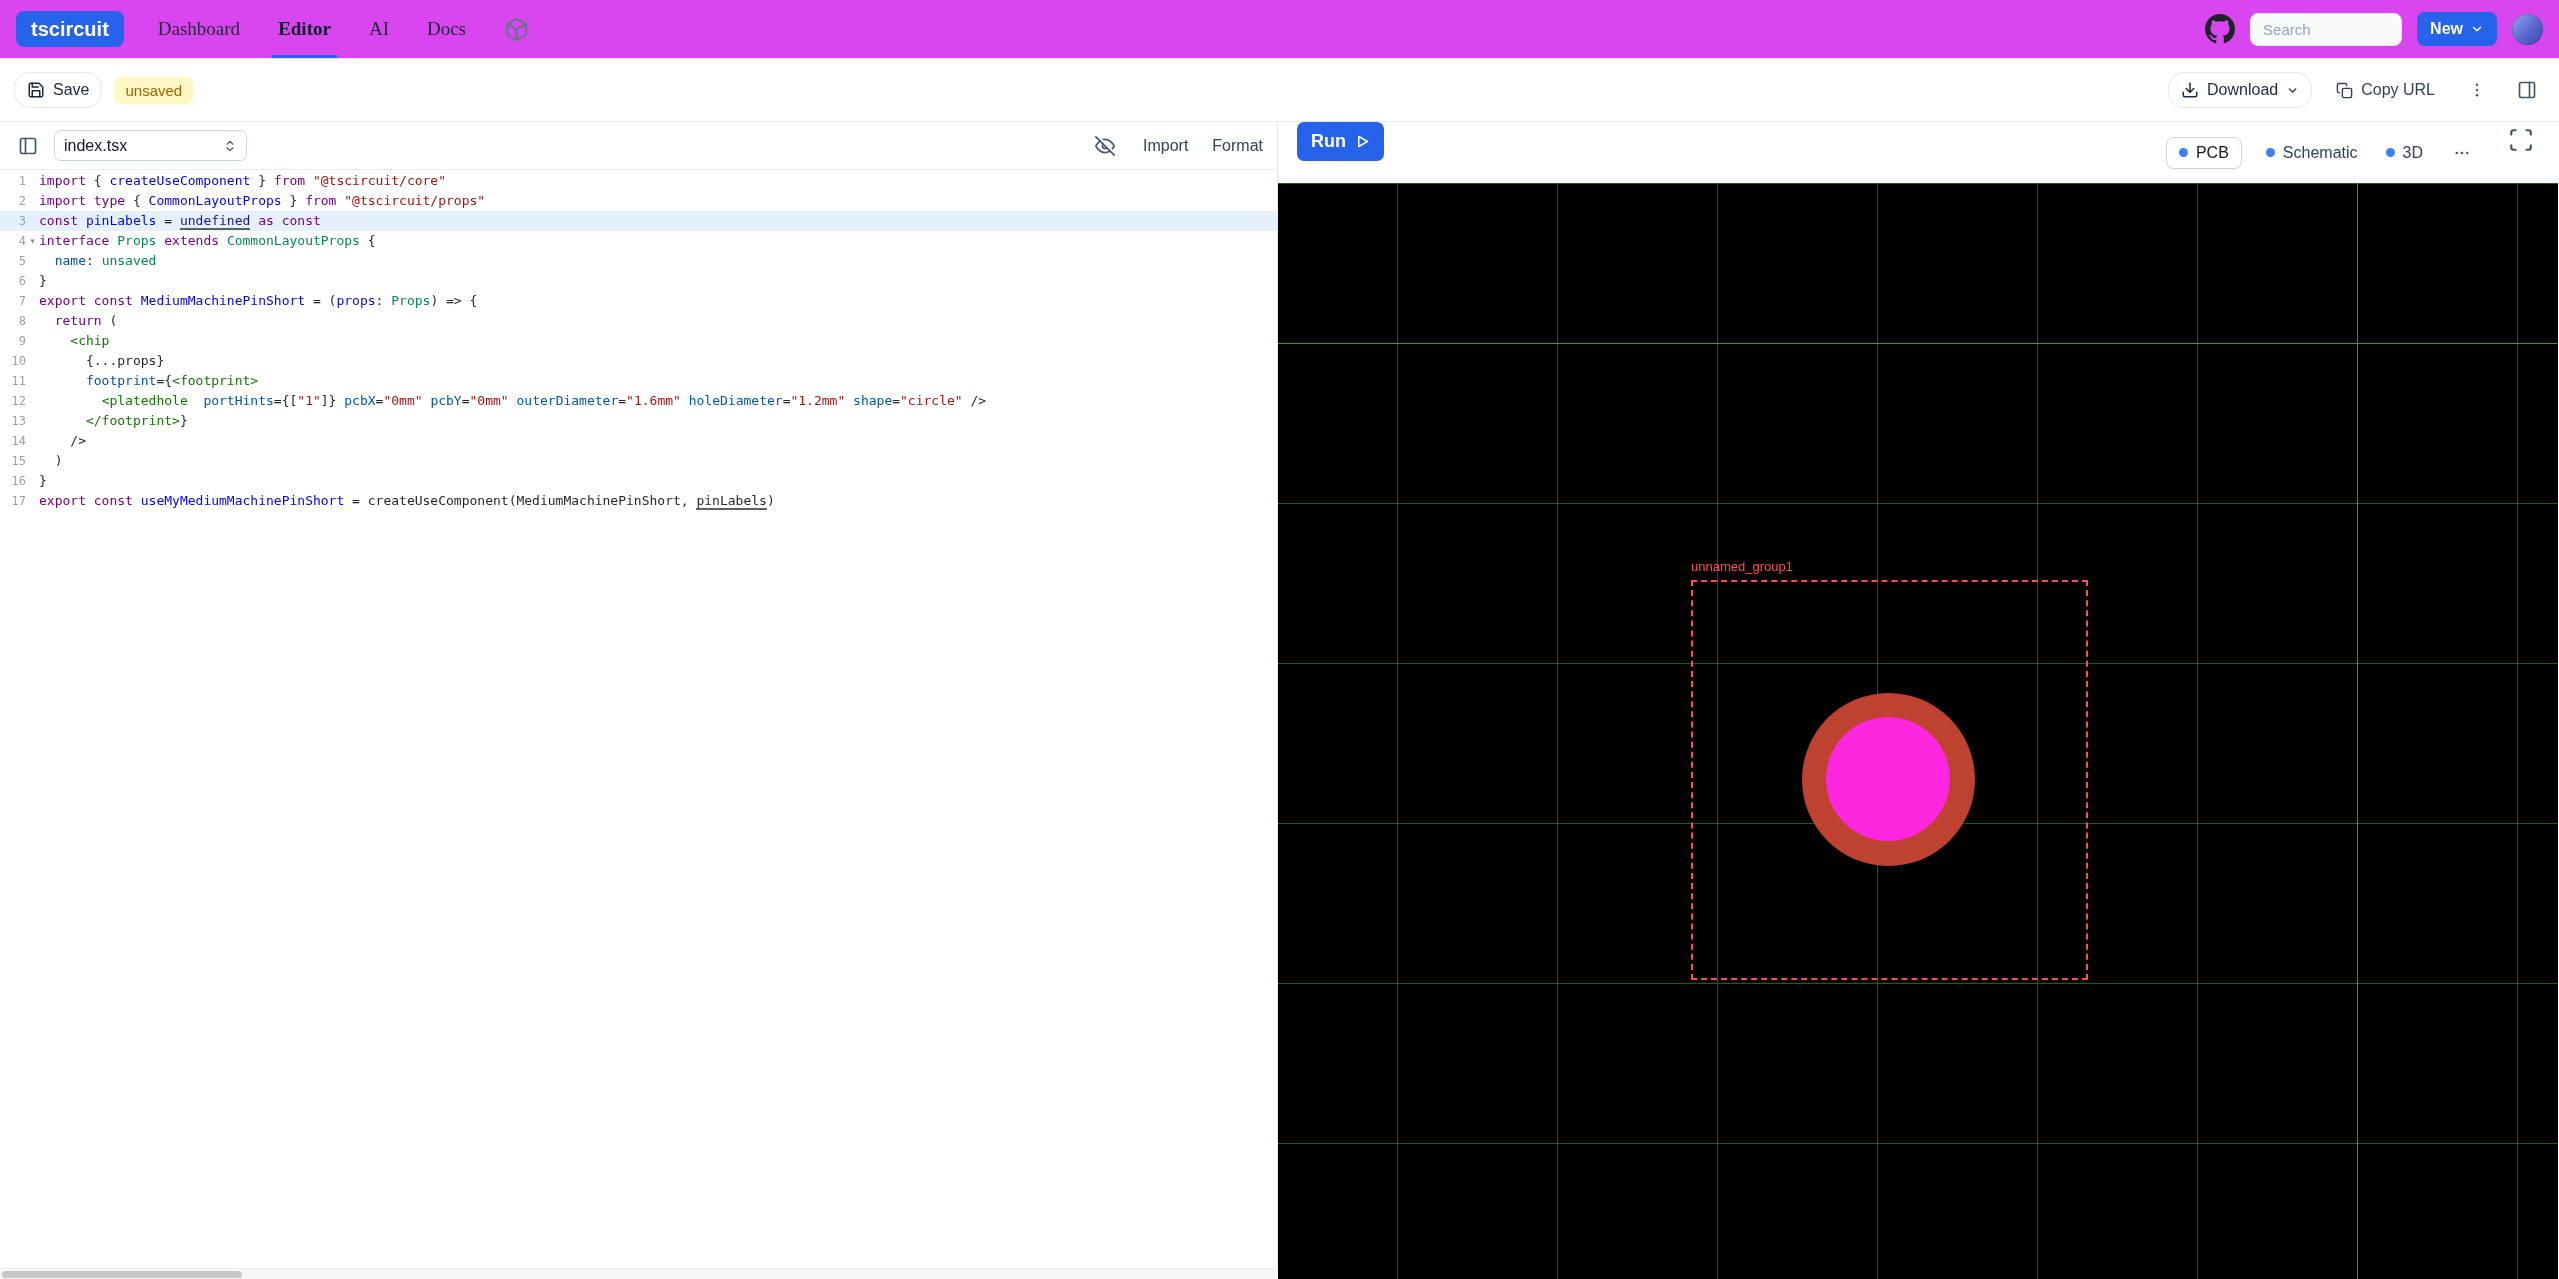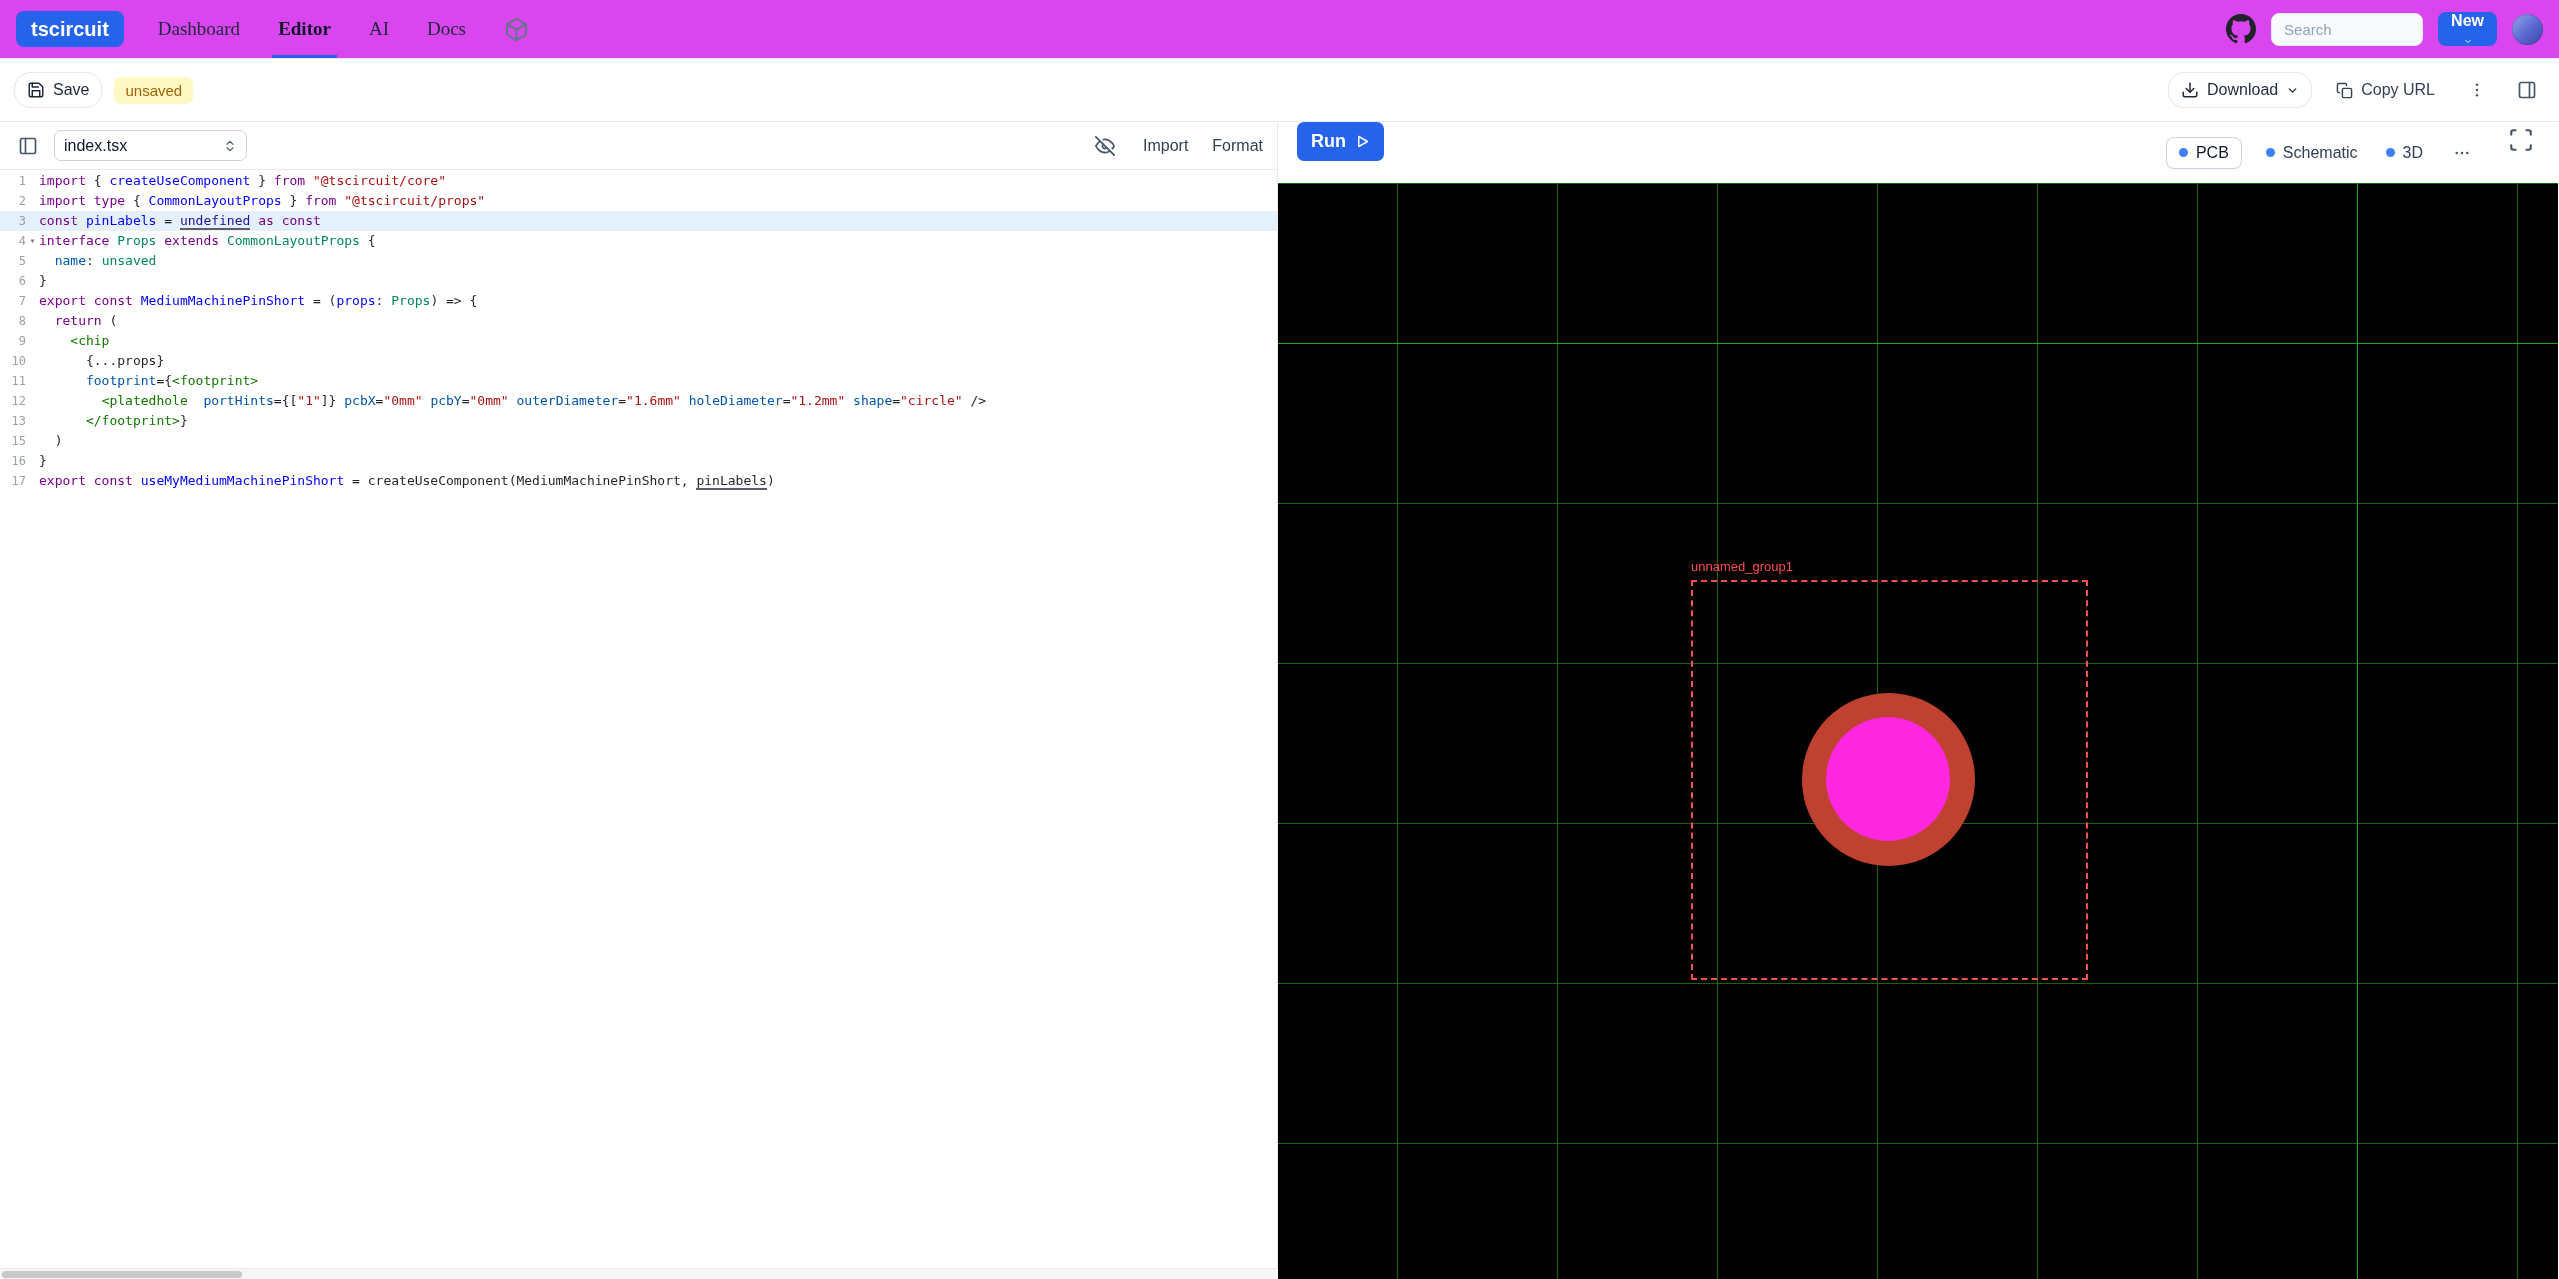--- a/index.html
+++ b/index.html
@@ -15,21 +15,21 @@
   .nav-item { position:relative; height:100%; display:flex; align-items:center; font-size:19px; color:#1e293b; cursor:pointer;font-family:Liberation Serif, serif; }
   .nav-item.active { font-weight:600; color:#0f172a; }
   .nav-item.active::after { content:""; position:absolute; left:-6px; right:-6px; bottom:0; height:3px; background:var(--accent,#2563eb); }
   .nav-icon-btn { color:#64748b; display:flex; align-items:center; }
   .nav-right { margin-left:auto; display:flex; align-items:center; gap:15px; }
   .gh { color:#1f2328; display:flex; }
   .search-input { width:152px; height:33px; border:1px solid #e2e8f0; background:#f8fafc; border-radius:8px;
                   padding:0 12px; font-size:15px; font-family:"Liberation Sans",sans-serif; color:#0f172a; outline:none; }
   .search-input::placeholder { color:#94a3b8; }
   .btn-primary { display:inline-flex; align-items:center; gap:7px; height:34px; padding:0 13px; border:none;
-                 border-radius:8px; background:var(--accent,#2563eb); color:#fff; font-size:16px; font-weight:600; cursor:pointer;flex-direction:column; }
+                 border-radius:8px; background:var(--accent,#2563eb); color:#fff; font-size:16px; font-weight:600; cursor:pointer; }
   .avatar { width:31px; height:31px; border-radius:50%; background:linear-gradient(135deg,#93a5ec 0%,#5a67cf 55%,#3d47a8 100%);
             box-shadow: inset 0 0 0 1px rgba(0,0,0,.15); cursor:pointer; }
 
   
   .toolbar2 { height:63px; display:flex; align-items:center; padding:0 14px; gap:12px; border-bottom:1px solid #e7e9ee; background:#fff; }
   .btn-ghost { display:inline-flex; align-items:center; gap:8px; height:36px; padding:0 12px; background:#fff;
                border:1px solid #e2e8f0; border-radius:16px; color:#1e293b; font-size:16px; cursor:pointer; }
   .btn-plain { display:inline-flex; align-items:center; gap:8px; height:36px; padding:0 10px; background:transparent;
                border:none; border-radius:8px; color:#334155; font-size:16px; cursor:pointer; }
   .badge { display:inline-flex; align-items:center; height:27px; padding:0 11px; border-radius:7px;
@@ -221,20 +221,21 @@
             <div class="cm-line"><span class="ln">4</span><span class="fold">▾</span><span class="code-text"><span class="tok-kw">interface</span><span class="tok-pl"> </span><span class="tok-type">Props</span><span class="tok-pl"> </span><span class="tok-kw">extends</span><span class="tok-pl"> </span><span class="tok-type">CommonLayoutProps</span><span class="tok-pl"> {</span></span></div>
             <div class="cm-line"><span class="ln">5</span><span class="fold"></span><span class="code-text"><span class="tok-pl">  </span><span class="tok-prop">name</span><span class="tok-pl">: </span><span class="tok-type">unsaved</span></span></div>
             <div class="cm-line"><span class="ln">6</span><span class="fold"></span><span class="code-text"><span class="tok-pl">}</span></span></div>
             <div class="cm-line"><span class="ln">7</span><span class="fold"></span><span class="code-text"><span class="tok-kw">export</span><span class="tok-pl"> </span><span class="tok-kw">const</span><span class="tok-pl"> </span><span class="tok-def">MediumMachinePinShort</span><span class="tok-pl"> = (</span><span class="tok-def">props</span><span class="tok-pl">: </span><span class="tok-type">Props</span><span class="tok-pl">) =&gt; {</span></span></div>
             <div class="cm-line"><span class="ln">8</span><span class="fold"></span><span class="code-text"><span class="tok-pl">  </span><span class="tok-kw">return</span><span class="tok-pl"> (</span></span></div>
             <div class="cm-line"><span class="ln">9</span><span class="fold"></span><span class="code-text"><span class="tok-pl">    </span><span class="tok-tag">&lt;chip</span></span></div>
             <div class="cm-line"><span class="ln">10</span><span class="fold"></span><span class="code-text"><span class="tok-pl">      {...props}</span></span></div>
             <div class="cm-line"><span class="ln">11</span><span class="fold"></span><span class="code-text"><span class="tok-pl">      </span><span class="tok-attr">footprint</span><span class="tok-pl">={</span><span class="tok-tag">&lt;footprint&gt;</span></span></div>
             <div class="cm-line"><span class="ln">12</span><span class="fold"></span><span class="code-text"><span class="tok-pl">        </span><span class="tok-tag">&lt;platedhole</span><span class="tok-pl">  </span><span class="tok-attr">portHints</span><span class="tok-pl">={[</span><span class="tok-str">"1"</span><span class="tok-pl">]} </span><span class="tok-attr">pcbX</span><span class="tok-pl">=</span><span class="tok-str">"0mm"</span><span class="tok-pl"> </span><span class="tok-attr">pcbY</span><span class="tok-pl">=</span><span class="tok-str">"0mm"</span><span class="tok-pl"> </span><span class="tok-attr">outerDiameter</span><span class="tok-pl">=</span><span class="tok-str">"1.6mm"</span><span class="tok-pl"> </span><span class="tok-attr">holeDiameter</span><span class="tok-pl">=</span><span class="tok-str">"1.2mm"</span><span class="tok-pl"> </span><span class="tok-attr">shape</span><span class="tok-pl">=</span><span class="tok-str">"circle"</span><span class="tok-pl"> /&gt;</span></span></div>
             <div class="cm-line"><span class="ln">13</span><span class="fold"></span><span class="code-text"><span class="tok-pl">      </span><span class="tok-tag">&lt;/footprint&gt;</span><span class="tok-pl">}</span></span></div>
+            <div class="cm-line"><span class="ln">14</span><span class="fold"></span><span class="code-text"><span class="tok-pl">    /&gt;</span></span></div>
             <div class="cm-line"><span class="ln">15</span><span class="fold"></span><span class="code-text"><span class="tok-pl">  )</span></span></div>
             <div class="cm-line"><span class="ln">16</span><span class="fold"></span><span class="code-text"><span class="tok-pl">}</span></span></div>
             <div class="cm-line"><span class="ln">17</span><span class="fold"></span><span class="code-text"><span class="tok-kw">export</span><span class="tok-pl"> </span><span class="tok-kw">const</span><span class="tok-pl"> </span><span class="tok-def">useMyMediumMachinePinShort</span><span class="tok-pl"> = createUseComponent(MediumMachinePinShort, </span><span class="tok-pl tok-err">pinLabels</span><span class="tok-pl">)</span></span></div>
           </div>
       </div>
 
       <div class="hscroll">
         <div class="hscroll-thumb"></div>
       </div>
     </section>

